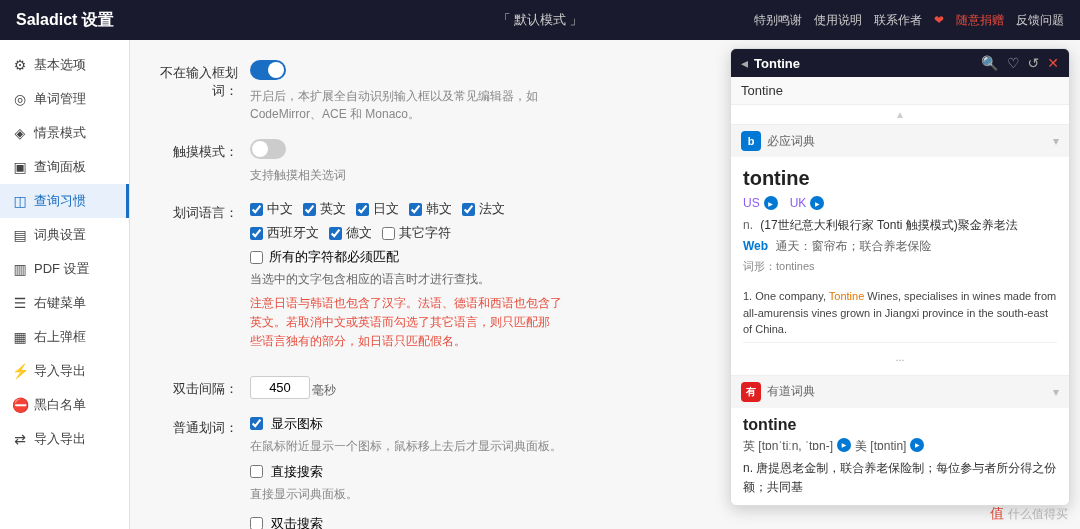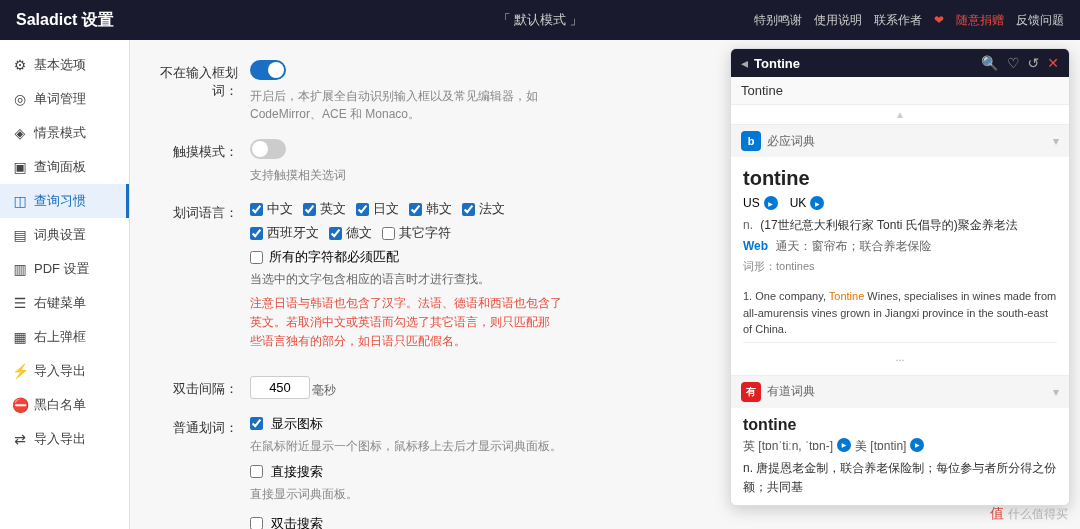--- a/index.html
+++ b/index.html
@@ -301,21 +301,21 @@
       font-size: 20px;
       font-weight: bold;
       color: #222;
       margin-bottom: 6px;
     }
     .phonetics {
       display: flex;
       gap: 12px;
       margin-bottom: 6px;
       font-size: 12px;
-      color: #000000;
+      color: #8b5cf6;
     }
     .phonetic-item {
       display: flex;
       align-items: center;
       gap: 4px;
     }
     .sound-icon {
       width: 14px;
       height: 14px;
       background: #0078d4;
@@ -615,21 +615,21 @@
               <span>US</span>
               <span class="sound-icon"></span>
             </div>
             <div class="phonetic-item">
               <span>UK</span>
               <span class="sound-icon"></span>
             </div>
           </div>
           <div class="pos-def">
             <span class="pos">n.</span>
-            <span>(17世纪意大利银行家 Tonti 氏倡导的)聚金养老法</span>
+            <span>(17世纪意大利银行家 Tonti 触摸模式)聚金养老法</span>
           </div>
           <div class="web-entry">
             <span class="web-label">Web</span>
             <span class="web-defs">通天：窗帘布；联合养老保险</span>
           </div>
           <div class="word-forms">词形：tontines</div>
         </div>
 
         <div class="example-list">
           <div class="example-item">

